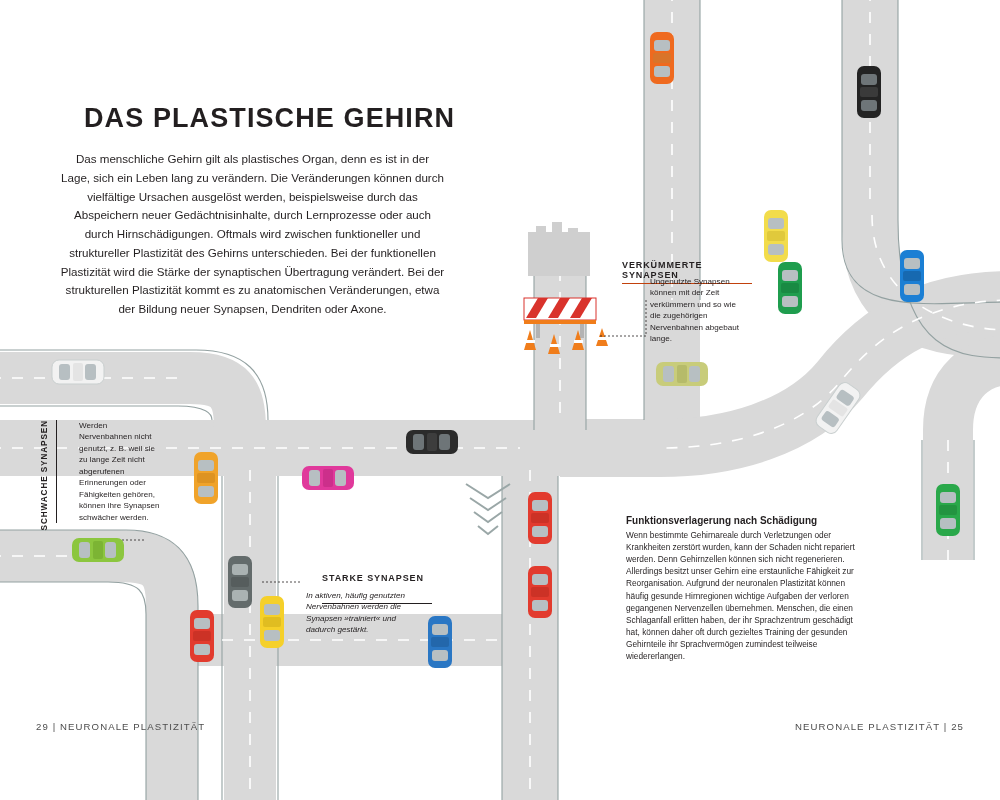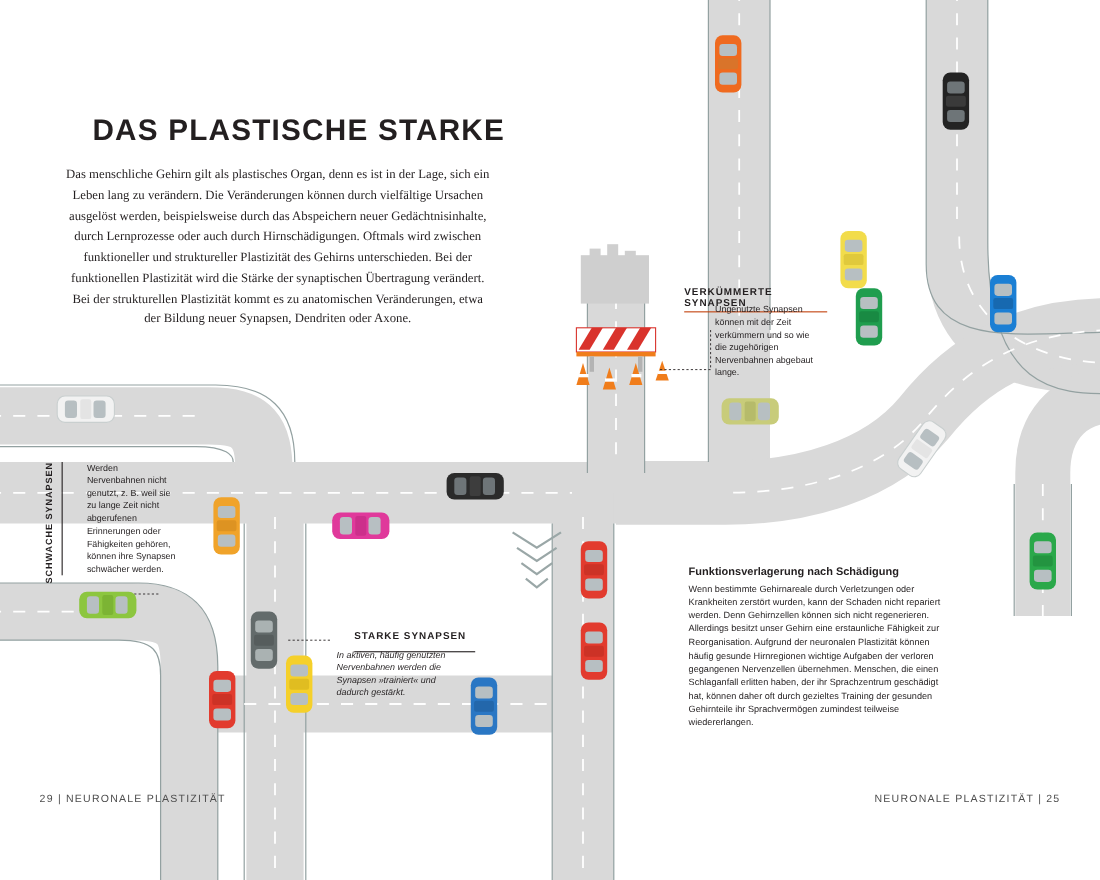--- a/index.html
+++ b/index.html
@@ -6,42 +6,42 @@
   body{width:1000px;height:800px;overflow:hidden;font-family:"Liberation Sans",sans-serif;}
   #page{position:relative;width:1000px;height:800px;background:#ffffff;}
   svg#roads{position:absolute;left:0;top:0;width:1000px;height:800px;}
 
   .headline{
     position:absolute;left:84px;top:103px;width:420px;
     font-size:27px;font-weight:bold;letter-spacing:1.1px;color:#231f20;
   }
   .intro{
     position:absolute;left:60px;top:150px;width:385px;
-    font-size:11.6px;line-height:1.62;color:#231f20;text-align:center;font-family:Liberation Serif, serif;
+    font-size:11.6px;line-height:1.62;color:#231f20;text-align:center;
   }
 
   .calloutTitle{font-size:9px;font-weight:bold;letter-spacing:.9px;color:#231f20;}
   .calloutBody{font-size:8.1px;line-height:1.42;color:#231f20;}
 
   
   .vlabel{
     position:absolute;left:40px;top:420px;
     font-size:8.2px;font-weight:bold;letter-spacing:.9px;color:#231f20;
     writing-mode:vertical-rl;transform:rotate(180deg);
   }
   .vlabelBox{
     position:absolute;left:56px;top:420px;width:82px;
     font-size:8.1px;line-height:1.42;color:#231f20;
     border-left:1px solid #231f20;padding-left:22px;
   }
 
   .c-verk-title{position:absolute;left:622px;top:260px;width:130px;border-bottom:1px solid #c2410c;padding-bottom:3px;}
   .c-verk-body{position:absolute;left:650px;top:276px;width:92px;}
 
-  .c-stark-title{position:absolute;left:322px;top:573px;width:110px;border-bottom:1px solid #231f20;padding-bottom:9px;}
+  .c-stark-title{position:absolute;left:322px;top:573px;width:110px;border-bottom:1px solid #231f20;padding-bottom:20px;}
   .c-stark-body{position:absolute;left:306px;top:590px;width:116px;font-style:italic;}
 
   .c-func{position:absolute;left:626px;top:515px;width:232px;}
   .c-func .t{font-size:10px;font-weight:bold;color:#231f20;margin-bottom:3px;}
   .c-func .b{font-size:8.3px;line-height:1.46;color:#231f20;}
 
   .folio{position:absolute;bottom:68px;font-size:9.6px;letter-spacing:1.1px;color:#4d4d4d;}
   .folio.left{left:36px;}
   .folio.right{right:36px;}
 </style>
@@ -297,21 +297,21 @@
         <g transform="translate(440,642)">
           <rect x="-12" y="-26" width="24" height="52" rx="7" fill="#2a77c4"></rect>
           <rect x="-8" y="-18" width="16" height="11" rx="3" fill="#b7bfc2"></rect>
           <rect x="-8" y="8" width="16" height="11" rx="3" fill="#b7bfc2"></rect>
           <rect x="-9" y="-5" width="18" height="10" rx="2" fill="#2367ab"></rect>
         </g>
       </g>
     </g>
   </svg>
 
-  <div class="headline">DAS PLASTISCHE STARKE</div>
+  <div class="headline">DAS PLASTISCHE GEHIRN</div>
   <div class="intro">Das menschliche Gehirn gilt als plastisches Organ, denn es ist in der Lage, sich ein Leben lang zu verändern. Die Veränderungen können durch vielfältige Ursachen ausgelöst werden, beispielsweise durch das Abspeichern neuer Gedächtnisinhalte, durch Lernprozesse oder auch durch Hirnschädigungen. Oftmals wird zwischen funktioneller und struktureller Plastizität des Gehirns unterschieden. Bei der funktionellen Plastizität wird die Stärke der synaptischen Übertragung verändert. Bei der strukturellen Plastizität kommt es zu anatomischen Veränderungen, etwa der Bildung neuer Synapsen, Dendriten oder Axone.</div>
 
   <div class="vlabel">SCHWACHE SYNAPSEN</div>
   <div class="vlabelBox calloutBody">Werden Nervenbahnen nicht genutzt, z. B. weil sie zu lange Zeit nicht abgerufenen Erinnerungen oder Fähigkeiten gehören, können ihre Synapsen schwächer werden.</div>
 
   <div class="c-verk-title calloutTitle">VERKÜMMERTE SYNAPSEN</div>
   <div class="c-verk-body calloutBody">Ungenutzte Synapsen können mit der Zeit verkümmern und so wie die zugehörigen Nervenbahnen abgebaut lange.</div>
 
   <div class="c-stark-title calloutTitle">STARKE SYNAPSEN</div>
   <div class="c-stark-body calloutBody">In aktiven, häufig genutzten Nervenbahnen werden die Synapsen »trainiert« und dadurch gestärkt.</div>

